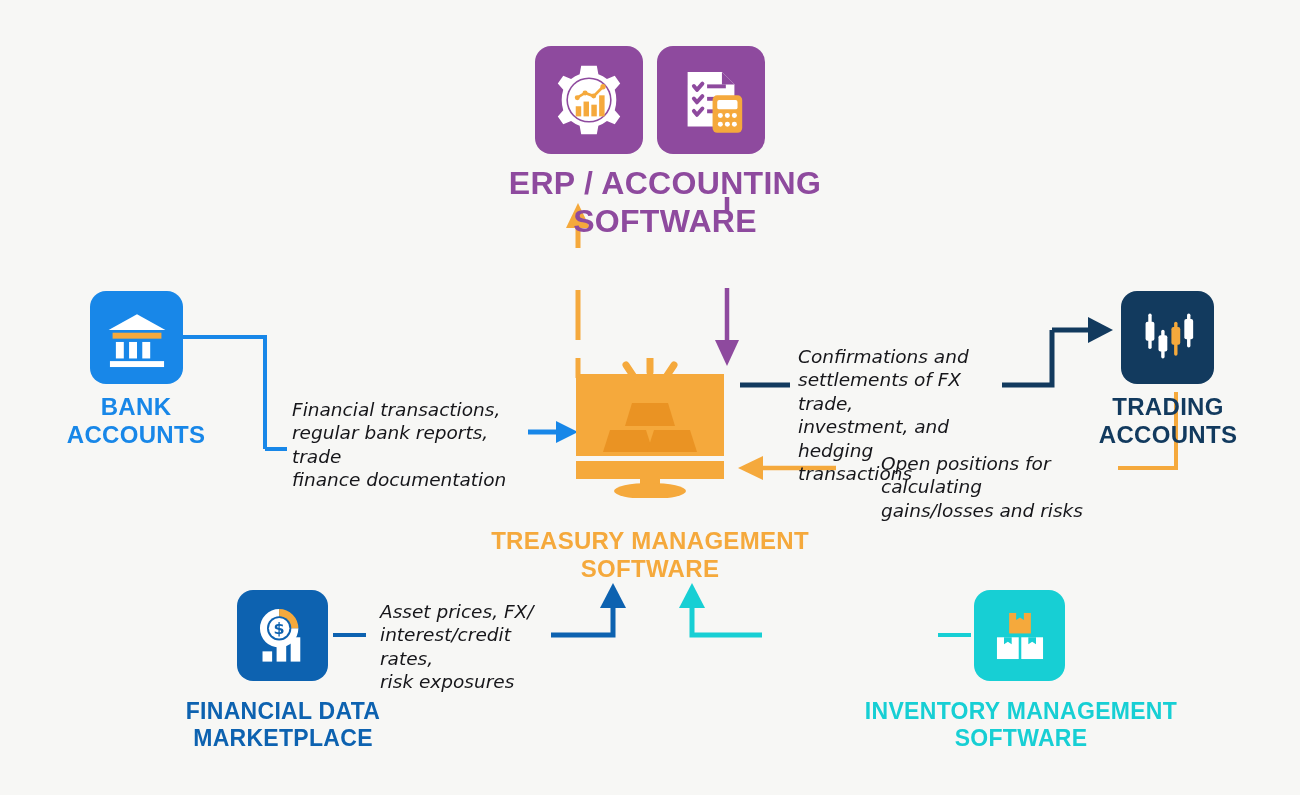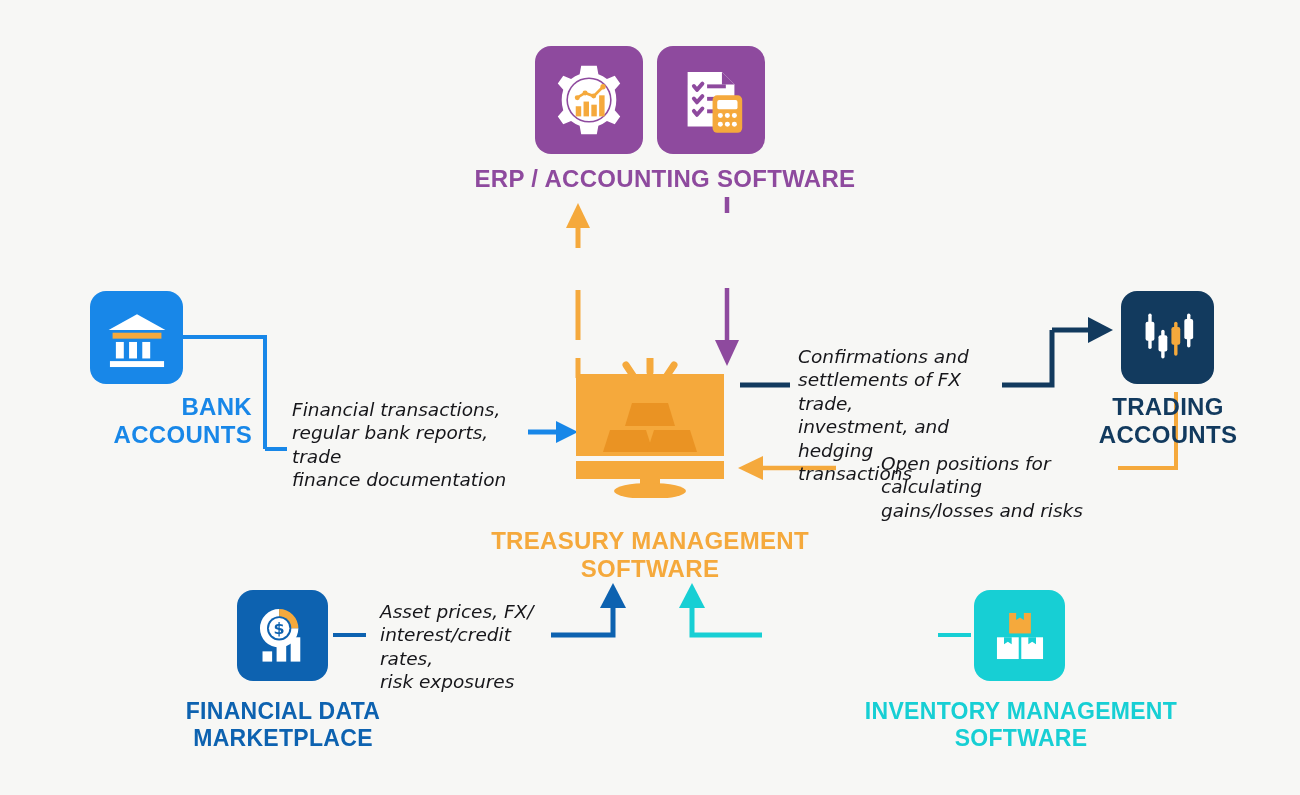--- a/index.html
+++ b/index.html
@@ -135,35 +135,35 @@
               <circle cx="71" cy="70" r="3.2"></circle>
               <circle cx="80" cy="70" r="3.2"></circle>
             <circle cx="62" cy="81" r="3.2"></circle>
               <circle cx="71" cy="81" r="3.2"></circle>
               <circle cx="80" cy="81" r="3.2"></circle>
           </g>
         </svg>
       </div>
     </div>
   </div>
-  <div class="caption" style="left:420px;top:165px;width:490px;color:#8e4a9e;font-size:24px;">ERP / ACCOUNTING SOFTWARE</div>
+  <div class="caption" style="left:420px;top:165px;width:490px;color:#8e4a9e;font-size:32px;">ERP / ACCOUNTING SOFTWARE</div>
 
   <div class="node" style="left:90px;top:291px;">
     <div class="tile" style="width:93px;height:93px;background:#1887e8;">
       <svg width="66" height="66" viewBox="0 0 100 100">
         <polygon points="50,14 93,38 7,38" fill="#ffffff"></polygon>
         <rect x="13" y="42" width="74" height="9" fill="#f5a93c"></rect>
         <rect x="18" y="56" width="12" height="25" fill="#ffffff"></rect>
         <rect x="38" y="56" width="12" height="25" fill="#ffffff"></rect>
         <rect x="58" y="56" width="12" height="25" fill="#ffffff"></rect>
         <rect x="9" y="85" width="82" height="9" fill="#ffffff"></rect>
       </svg>
     </div>
   </div>
-  <div class="caption" style="left:20px;top:393px;width:232px;color:#1887e8;font-size:24px;text-align:right;">BANK
+  <div class="caption" style="left:20px;top:393px;width:232px;color:#1887e8;font-size:24px;">BANK
 ACCOUNTS</div>
 
   <div class="node" style="left:566px;top:358px;">
     <svg width="168" height="140" viewBox="0 0 168 140">
       <rect x="10" y="16" width="148" height="82" fill="#f5a93c"></rect>
       <g stroke="#f5a93c" stroke-width="7" stroke-linecap="round">
         <line x1="84" y1="0" x2="84" y2="14"></line>
         <line x1="60" y1="7" x2="68" y2="19"></line>
         <line x1="108" y1="7" x2="100" y2="19"></line>
       </g>

